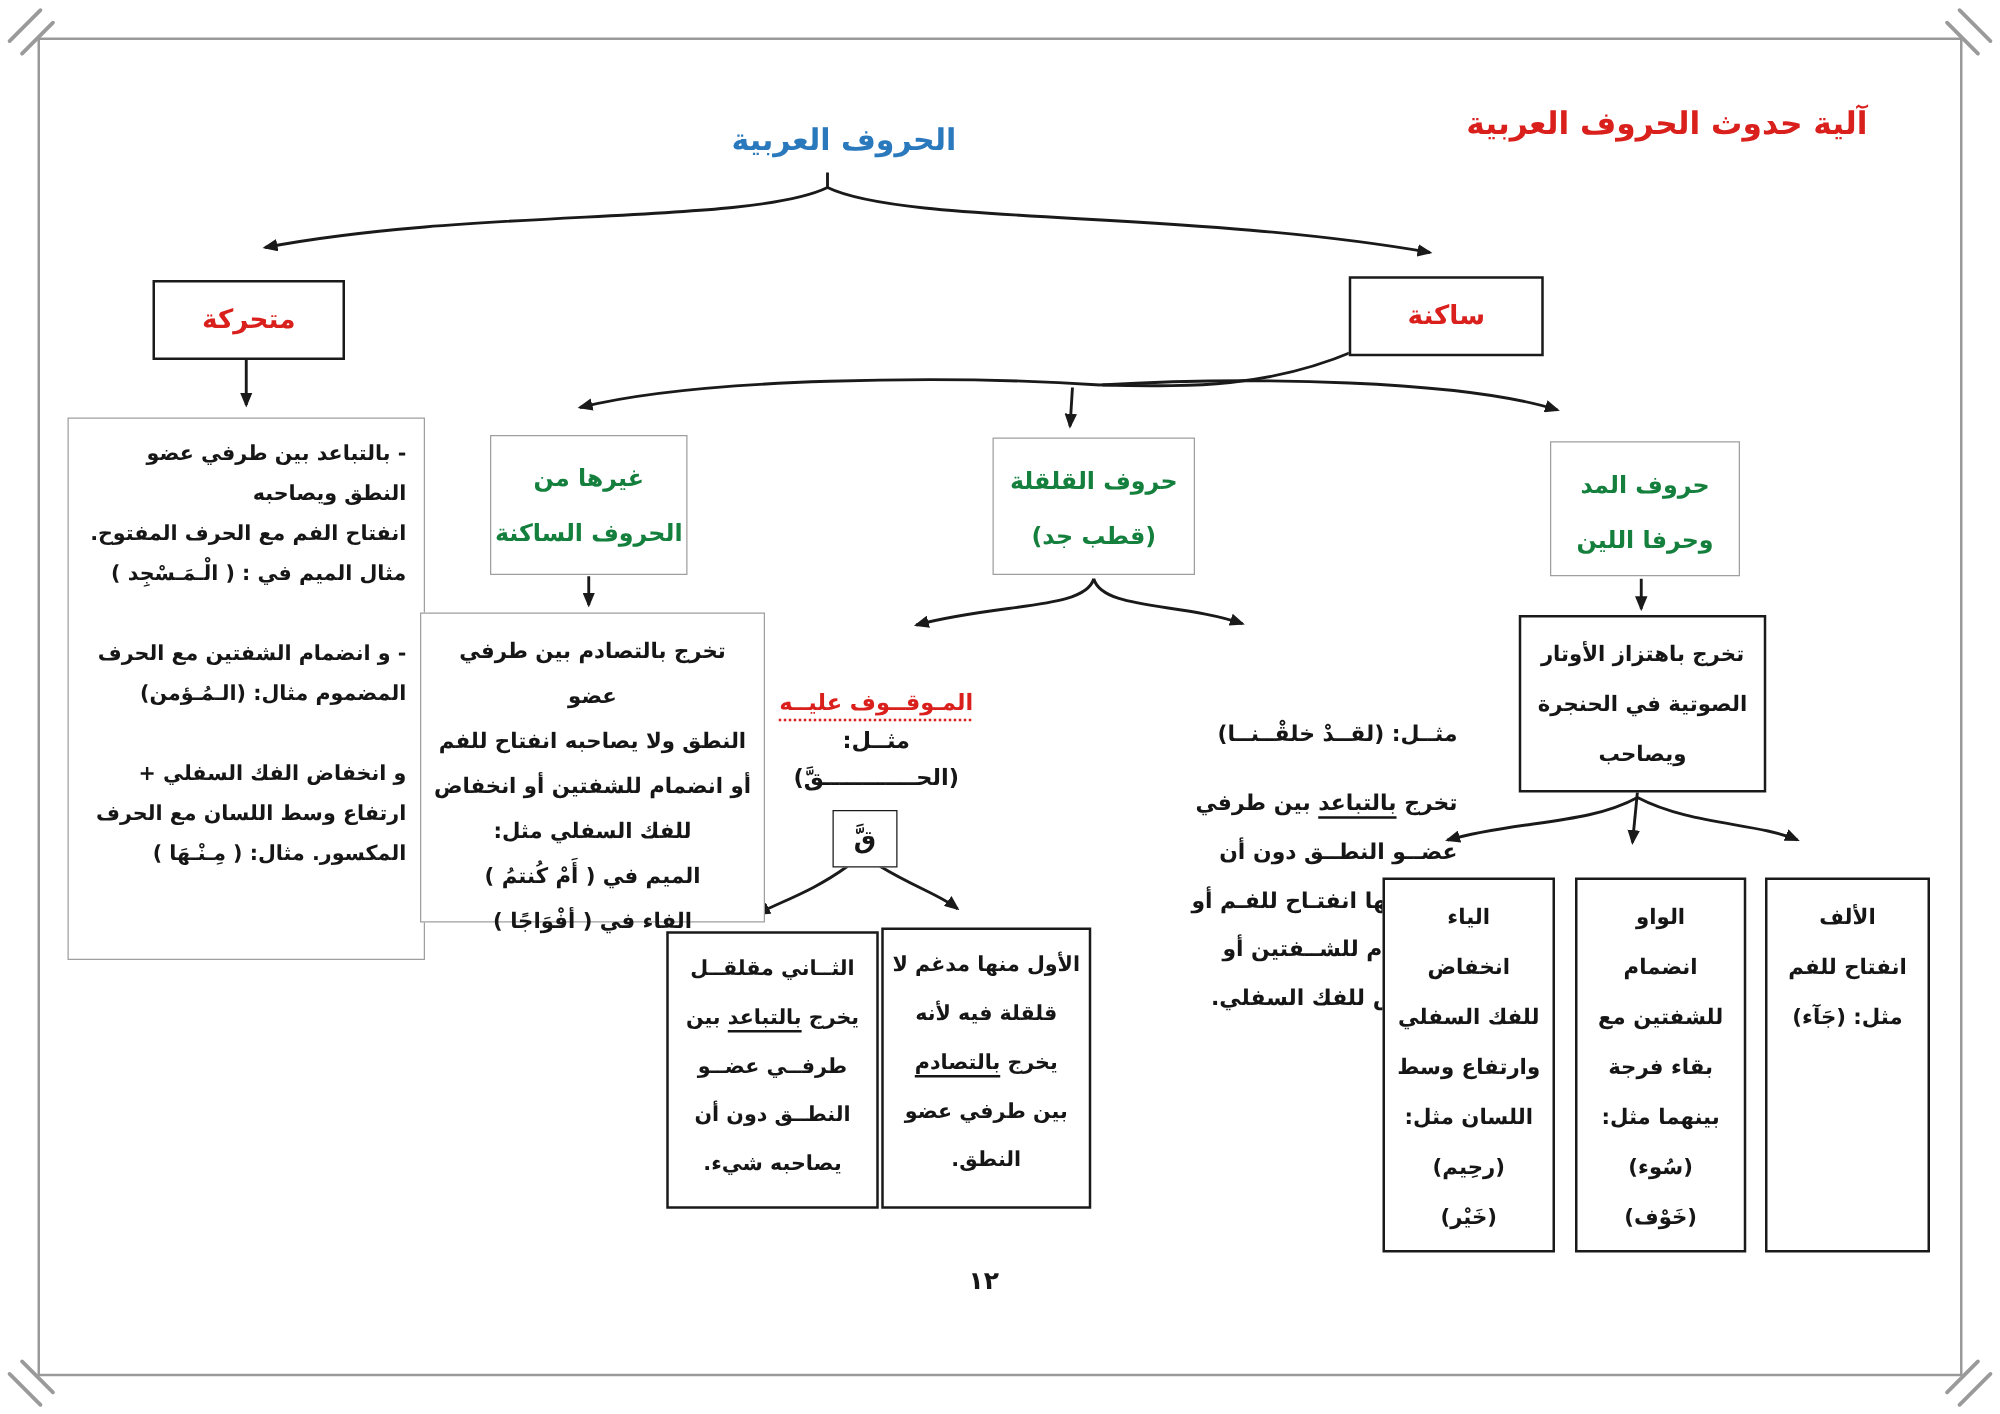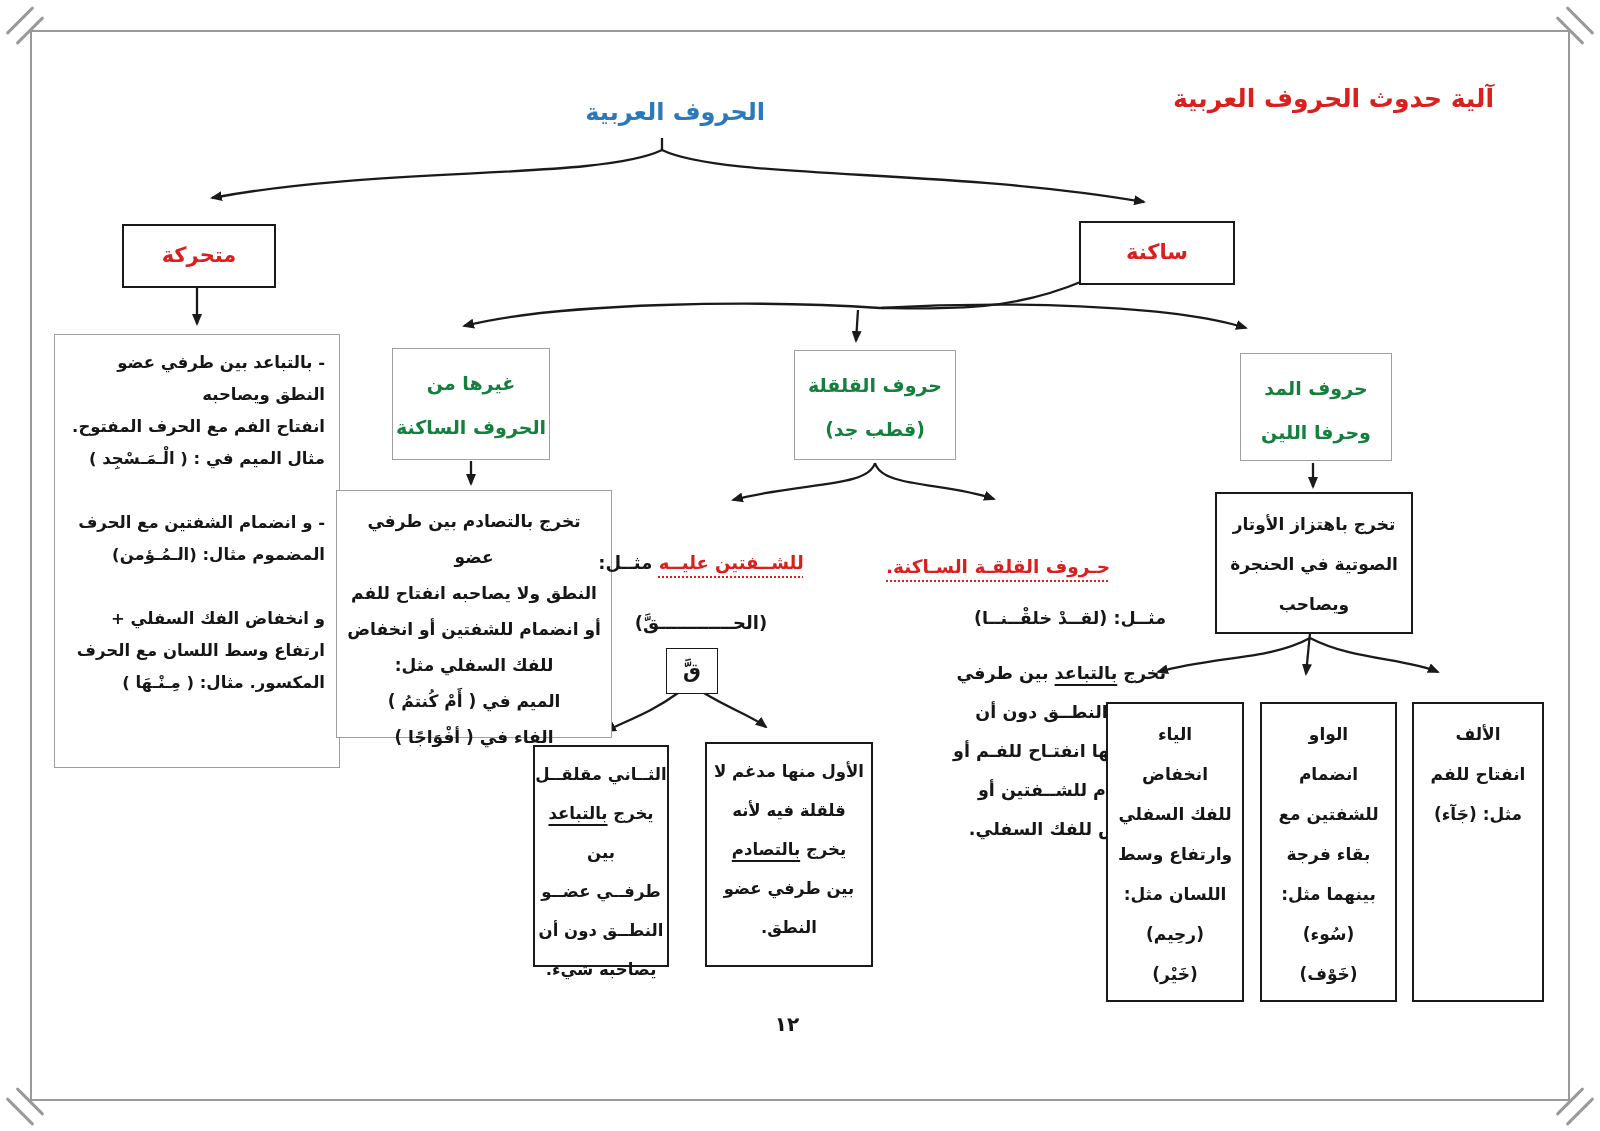--- a/index.html
+++ b/index.html
@@ -30,21 +30,21 @@
   .gnode-madd{left:1240px;top:353px;width:152px;height:108px;}
   .moving-desc{left:54px;top:334px;width:286px;height:434px;box-sizing:border-box;
     padding:12px 14px;font-size:16.5px;line-height:32px;text-align:right;}
   .other-desc{left:336px;top:490px;width:276px;height:248px;box-sizing:border-box;
     padding:12px 10px;font-size:17px;line-height:36px;text-align:center;}
   .mush{left:596px;top:548px;width:210px;text-align:center;font-size:18px;}
   .mush .line{line-height:30px;margin-bottom:11px;}
   .mush-ex{left:596px;top:612px;width:210px;text-align:center;font-size:18px;}
   .qaf{left:666px;top:648px;width:50px;height:44px;line-height:44px;font-size:20px;border-width:1.7px;}
   .bbox{box-sizing:border-box;font-size:16.5px;line-height:39px;text-align:center;padding-top:8px;}
-  .second-box{left:533px;top:745px;width:136px;height:222px;}
+  .second-box{left:533px;top:745px;width:170px;height:222px;}
   .first-box{left:705px;top:742px;width:168px;height:225px;}
   .sq{left:868px;top:552px;width:298px;text-align:right;}
   .sq-head{font-size:18.5px;line-height:30px;padding-right:56px;}
   .sq-ex{font-size:17.5px;margin-top:26px;}
   .sq-para{font-size:17.5px;line-height:39px;margin-top:26px;}
   .ihtizaz{left:1215px;top:492px;width:198px;height:142px;box-sizing:border-box;
     font-size:17px;line-height:40px;text-align:center;padding-top:10px;}
   .tall{box-sizing:border-box;font-size:17px;line-height:40px;text-align:center;padding-top:10px;height:300px;top:702px;}
   .yaa-box{left:1106px;width:138px;}
   .waw-box{left:1260px;width:137px;}
@@ -117,38 +117,37 @@
 وحرفا اللين</div>
 
 <div class="abs thin other-desc pl" dir="rtl">تخرج بالتصادم بين طرفي عضو
 النطق ولا يصاحبه انفتاح للفم
 أو انضمام للشفتين أو انخفاض
 للفك السفلي مثل:
 الميم في ( أَمْ كُنتمُ )
 الفاء في ( أفْوَاجًا )</div>
 
 <div class="abs mush" dir="rtl">
-  <div class="line"><span class="t-red dotted">للشــفتين عليــه</span><span> مثــل:</span></div>
+  <div class="line"><span class="t-red dotted">المـوقــوف عليــه</span><span> مثــل:</span></div>
 </div>
 <div class="abs mush-ex" dir="rtl">(الحــــــــــــقَّ)</div>
 <div class="abs box qaf" dir="rtl">قَّ</div>
 
 <div class="abs box bbox second-box pl" dir="rtl"><span>الثــاني مقلقــل
 يخرج </span><span class="u">بالتباعد</span><span> بين
 طرفــي عضــو
 النطــق دون أن
 يصاحبه شيء.</span></div>
 <div class="abs box bbox first-box pl" dir="rtl"><span>الأول منها مدغم لا
 قلقلة فيه لأنه
 يخرج </span><span class="u">بالتصادم</span><span>
 بين طرفي عضو
 النطق.</span></div>
 
 <div class="abs sq" dir="rtl">
-  <div class="sq-head"><span class="t-red dotted">حـروف القلقـة السـاكنة.</span></div>
   <div class="sq-ex">مثــل: (لقــدْ خلقْــنــا)</div>
   <div class="sq-para pl"><span>تخرج </span><span class="u">بالتباعد</span><span> بين طرفي
 عضــو النطــق دون أن
 يصـاحبها انفتـاح للفـم أو
 انضــمام للشــفتين أو
 انخفاض للفك السفلي.</span></div>
 </div>
 
 <div class="abs box ihtizaz pl" dir="rtl">تخرج باهتزاز الأوتار
 الصوتية في الحنجرة

